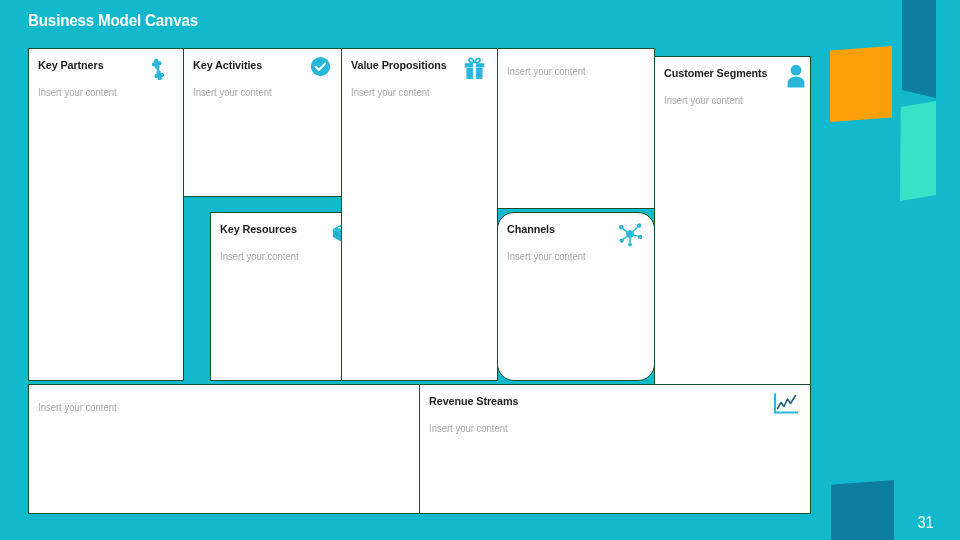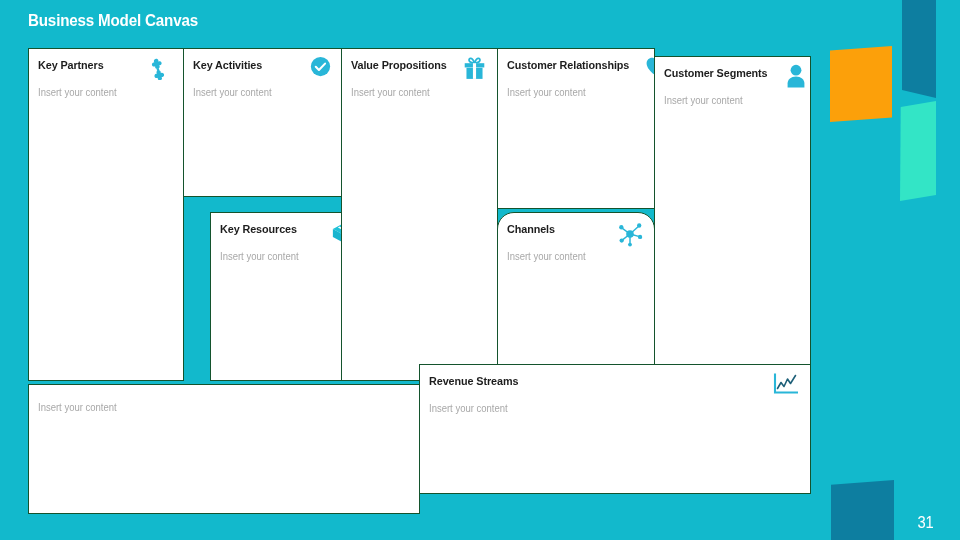--- a/index.html
+++ b/index.html
@@ -132,21 +132,21 @@
   #cell-key-partners            { left: 0px;   top: 0px;   width: 156px; height: 333px; }
   #cell-key-activities          { left: 155px; top: 0px;   width: 160px; height: 149px; }
   #cell-key-resources           { left: 155px; top: 164px; width: 160px; height: 169px; margin-left: 27px; }
   #cell-value-propositions      { left: 313px; top: 0px;   width: 157px; height: 333px; }
   #cell-customer-relationships  { left: 469px; top: 0px;   width: 158px; height: 161px; }
   #cell-channels                { left: 469px; top: 164px; width: 158px; height: 169px; border-radius: 17px; }
   #cell-customer-segments       { left: 626px; top: 8px;   width: 157px; height: 333px; }
 
   
   #cell-cost-structure          { left: 0px;   top: 336px; width: 392px; height: 130px; }
-  #cell-revenue-streams         { left: 391px; top: 316px; width: 392px; height: 130px; }
+  #cell-revenue-streams         { left: 391px; top: 336px; width: 392px; height: 130px; }
 
   
   #cell-cost-structure  .cell-head,
   #cell-revenue-streams .cell-head { width: 100%; }
 </style>
 </head>
 <body>
 
 <div class="deco deco-dark-top"></div>
 <div class="deco deco-mint"></div>
@@ -209,28 +209,20 @@
           <rect x="1.4" y="7.8" width="21.2" height="4.6" fill="#29b6d8"></rect>
           <rect x="3.3" y="12.8" width="17.4" height="12" fill="#29b6d8"></rect>
           <rect x="10.3" y="7.8" width="3.4" height="17" fill="#ffffff"></rect>
         </svg>
       </div>
     </div>
     <div class="cell-sub">Insert your content</div>
   </div>
 
   <div class="cell" id="cell-customer-relationships">
-    <div class="cell-head">
-      <div class="cell-title">Customer Relationships</div>
-      <div class="cell-icon">
-        <svg width="24" height="22" viewBox="0 0 24 22">
-          <path fill="#29b6d8" d="M12 20.5S1.6 13.9 1.6 7.4c0-3.3 2.5-5.6 5.4-5.6 2.1 0 3.8 1.2 5 3 1.2-1.8 2.9-3 5-3 2.9 0 5.4 2.3 5.4 5.6 0 6.5-10.4 13.1-10.4 13.1z"></path>
-        </svg>
-      </div>
-    </div>
     <div class="cell-sub">Insert your content</div>
   </div>
 
   <div class="cell" id="cell-channels">
     <div class="cell-head">
       <div class="cell-title">Channels</div>
       <div class="cell-icon">
         <svg width="28" height="28" viewBox="0 0 30 30">
           <g stroke="#29b6d8" stroke-width="1.7">
             <line x1="15" y1="15" x2="5.5" y2="8"></line>

